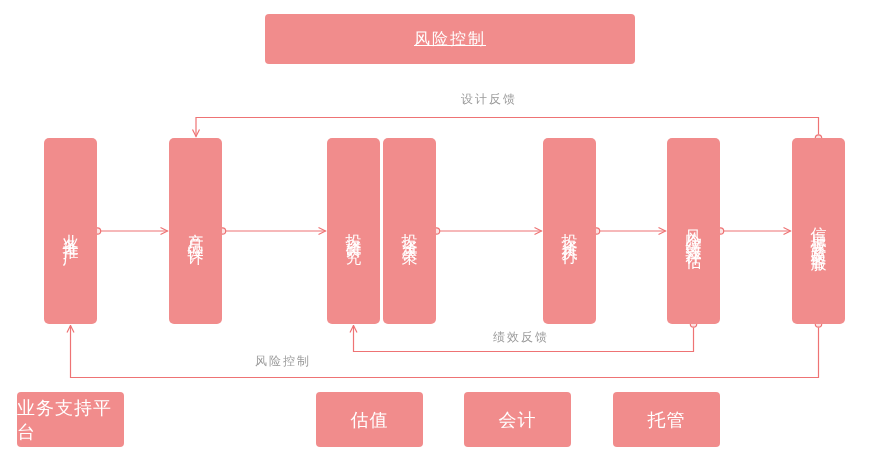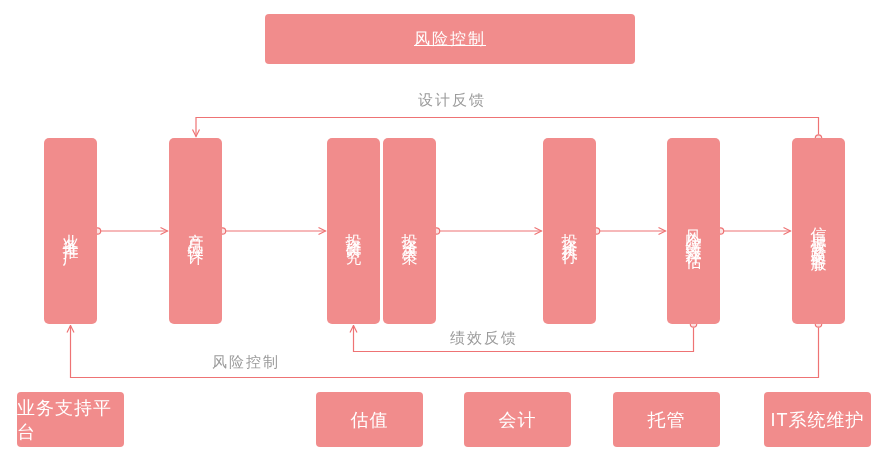--- a/index.html
+++ b/index.html
@@ -14,22 +14,22 @@
     position:absolute; background:var(--box-fill,#F18C8C); color:var(--box-text,#FFFFFF);
     display:flex; align-items:center; justify-content:center; box-sizing:border-box;
   }
   .top-box { left:265px; top:14px; width:370px; height:50px; border-radius:4px;
              font-size:16px; letter-spacing:2px;text-decoration:underline; }
   .vbox { top:138px; width:53px; height:186px; border-radius:5px; }
   .vbox .vtext { writing-mode:vertical-lr; text-orientation:upright;
                  font-size:16px; line-height:1; letter-spacing:5px; }
   .bbox { top:392px; width:107px; height:55px; border-radius:4px;
           font-size:18px; letter-spacing:1px; }
-  .flow-label { position:absolute; width:130px; text-align:center;
-                color:var(--label-text,#9B9B9B); font-size:15px; letter-spacing:2px; }
+  .flow-label { position:absolute; width:130px; text-align:right;
+                color:var(--label-text,#9B9B9B); font-size:12px; letter-spacing:2px; }
 </style>
 </head>
 <body>
 
 <div class="canvas">
 
   <svg class="connectors" viewBox="0 0 885 460" xmlns="http://www.w3.org/2000/svg">
     <defs>
       <marker id="chevron" viewBox="0 0 10 10" refX="9" refY="5" markerWidth="10" markerHeight="10" markerUnits="userSpaceOnUse" orient="auto">
         <path d="M2,1.5 L9,5 L2,8.5" fill="none" stroke="#EE7374" stroke-width="1.2"></path>
@@ -96,17 +96,14 @@
   </div>
   <div class="box bbox" style="left:464px">
     <span>会计</span>
   </div>
   <div class="box bbox" style="left:316px">
     <span>估值</span>
   </div>
   <div class="box bbox" style="left:613px">
     <span>托管</span>
   </div>
-  <div class="box bbox" style="left:764px">
-    <span>IT系统维护</span>
-  </div>
 
 </div>
 
 </body></html>

